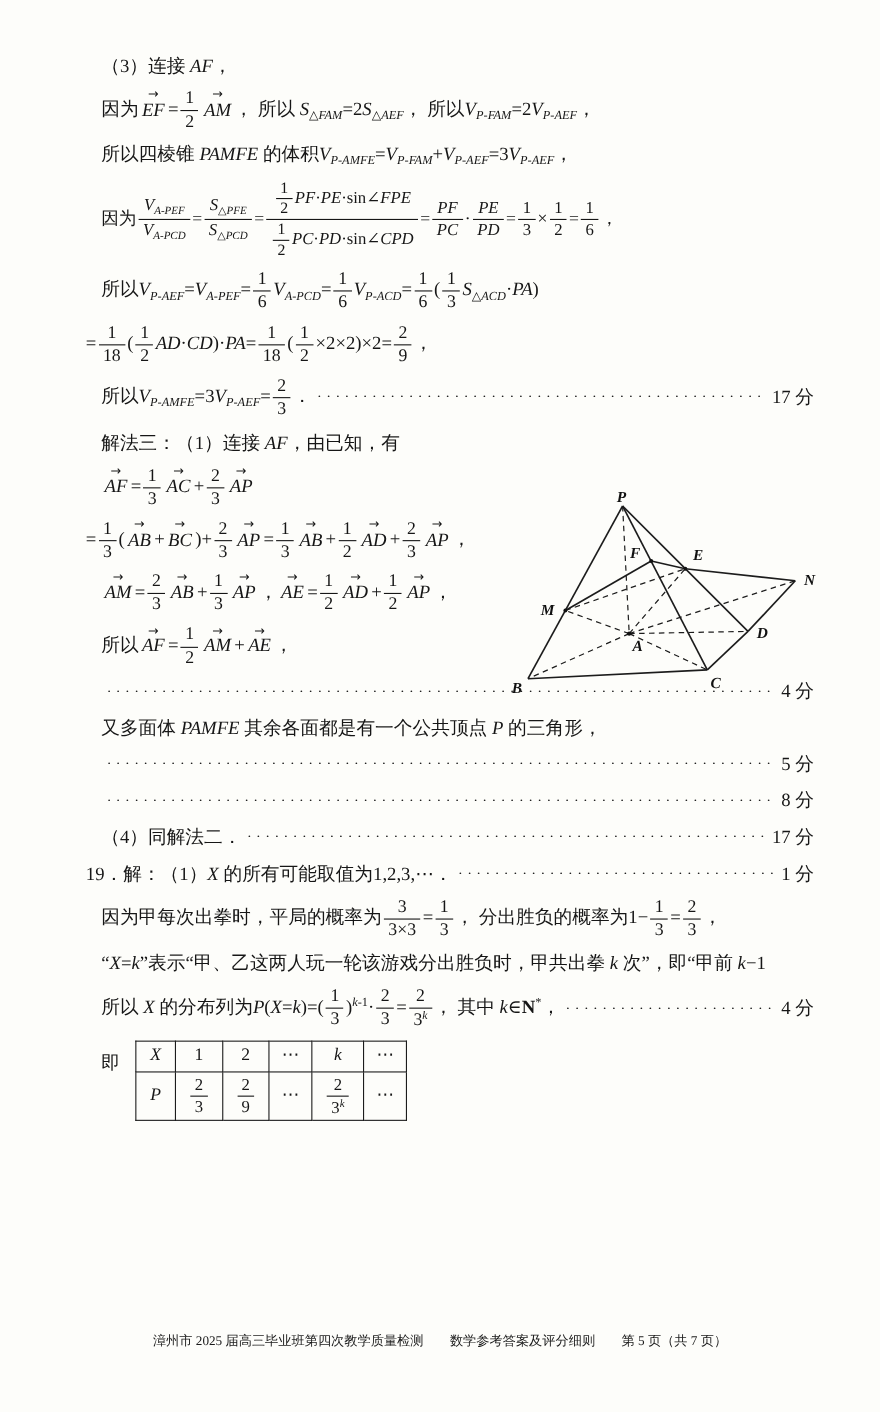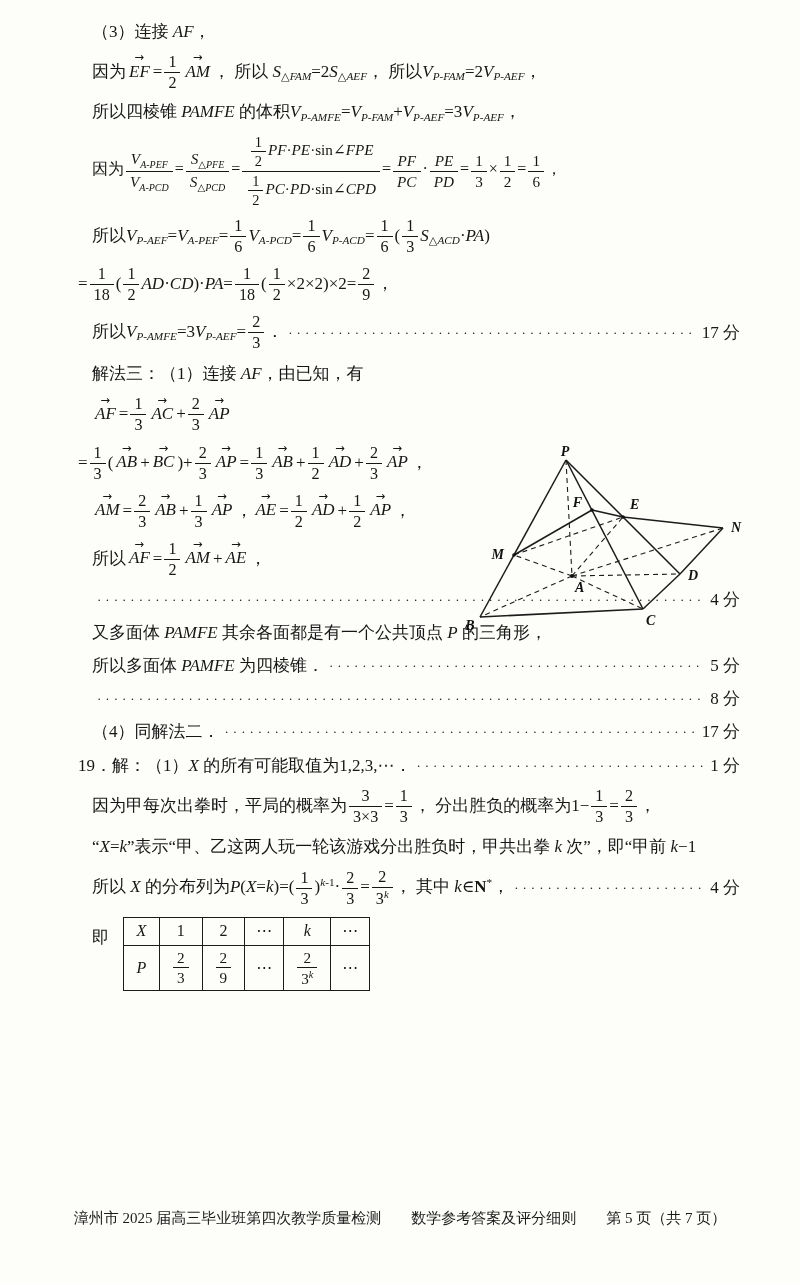--- a/index.html
+++ b/index.html
@@ -3,21 +3,21 @@
 <meta charset="utf-8">
 <style>
   *{box-sizing:border-box;}
   html,body{margin:0;padding:0;}
   body{
     width:800px;height:1284px;position:relative;overflow:hidden;
     background:#fdfdfa;color:#161616;
     font-family:"Liberation Serif","DejaVu Serif",serif;
     font-size:17px;line-height:1.3;
   }
-  .doc{padding:20px 60px 0 92px;}
+  .doc{padding:48px 60px 0 92px;}
   .line{display:flex;align-items:center;margin:0 0 9px 0;min-height:24px;}
   .line .txt{flex:0 1 auto;}
   .gap{margin-top:10px;}
   .hang{margin-left:-14px;}
   .tight{font-size:16px;}
   i{font-style:italic;}
   .up{font-style:normal;font-family:Liberation Serif, serif;}
   sub{font-size:0.66em;vertical-align:-0.35em;}
   sup{font-size:0.66em;vertical-align:0.55em;}
   
@@ -37,21 +37,21 @@
   .score{flex:0 0 auto;white-space:nowrap;}
   
   .dist-wrap{display:flex;align-items:flex-start;margin-top:2px;}
   .dist-label{margin:10px 14px 0 0;}
   table.dist{border-collapse:collapse;}
   .dist td{border:1.5px solid #1c1c1c;text-align:center;padding:3px 11px;min-width:36px;font-size:16px;}
   
   .diagram{position:absolute;left:458px;top:446px;width:302px;height:202px;}
   .vlabel text{font:italic bold 14px "Liberation Serif","DejaVu Serif",serif;fill:#111;}
   
-  .footer{position:absolute;left:0;right:0;bottom:56px;text-align:center;font-size:15px;color:#1a1a1a;}
+  .footer{position:absolute;left:0;right:0;bottom:56px;text-align:center;font-size:12px;color:#1a1a1a;}
 </style>
 </head>
 <body>
 
 <div class="doc">
 
   <div class="line">
     <span class="txt">（3）连接 <i>AF</i>，</span>
   </div>
   <div class="line">
@@ -91,21 +91,20 @@
     <span class="txt">所以<span class="vec"><i>AF</i></span>=<span class="fr"><span class="fn">1</span><span class="fd">2</span></span><span class="vec"><i>AM</i></span>+<span class="vec"><i>AE</i></span>，</span>
   </div>
   <div class="line">
     <span class="leader"></span>
     <span class="score">4 分</span>
   </div>
   <div class="line">
     <span class="txt">又多面体 <i>PAMFE</i> 其余各面都是有一个公共顶点 <i>P</i> 的三角形，</span>
   </div>
   <div class="line">
-    <span class="txt">所以多面体 <i>PAMFE</i> 为四棱锥．</span>
     <span class="leader"></span>
     <span class="score">5 分</span>
   </div>
   <div class="line">
     <span class="leader"></span>
     <span class="score">8 分</span>
   </div>
   <div class="line">
     <span class="txt">（4）同解法二．</span>
     <span class="leader"></span>

